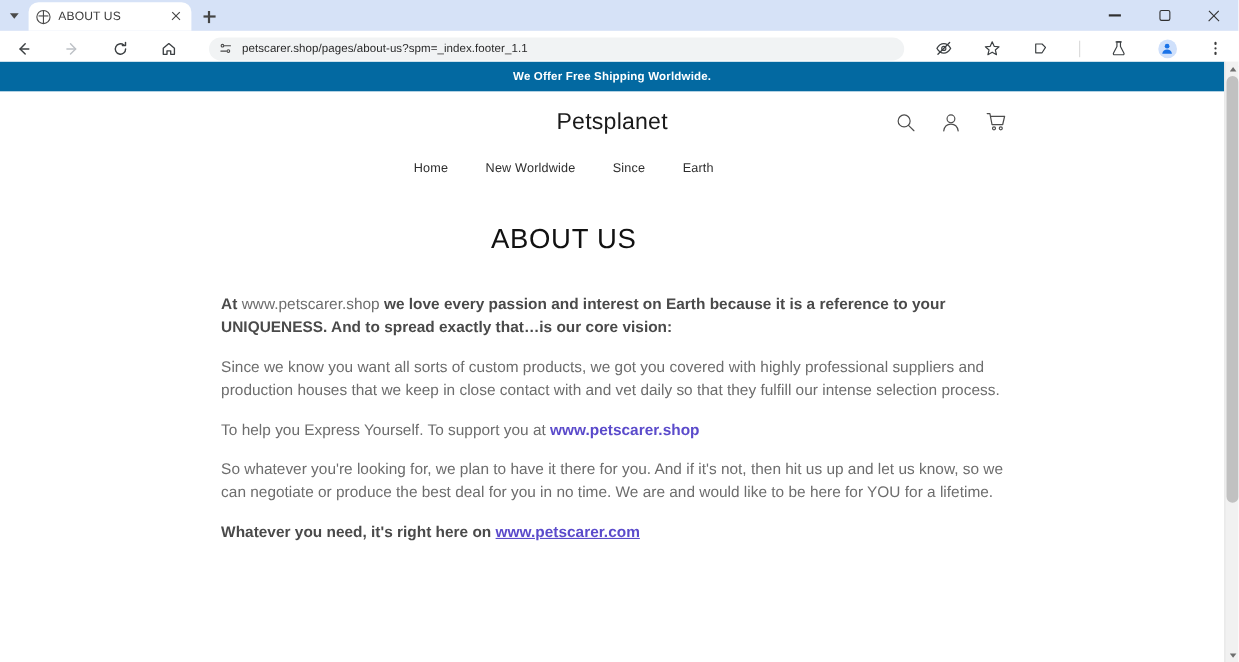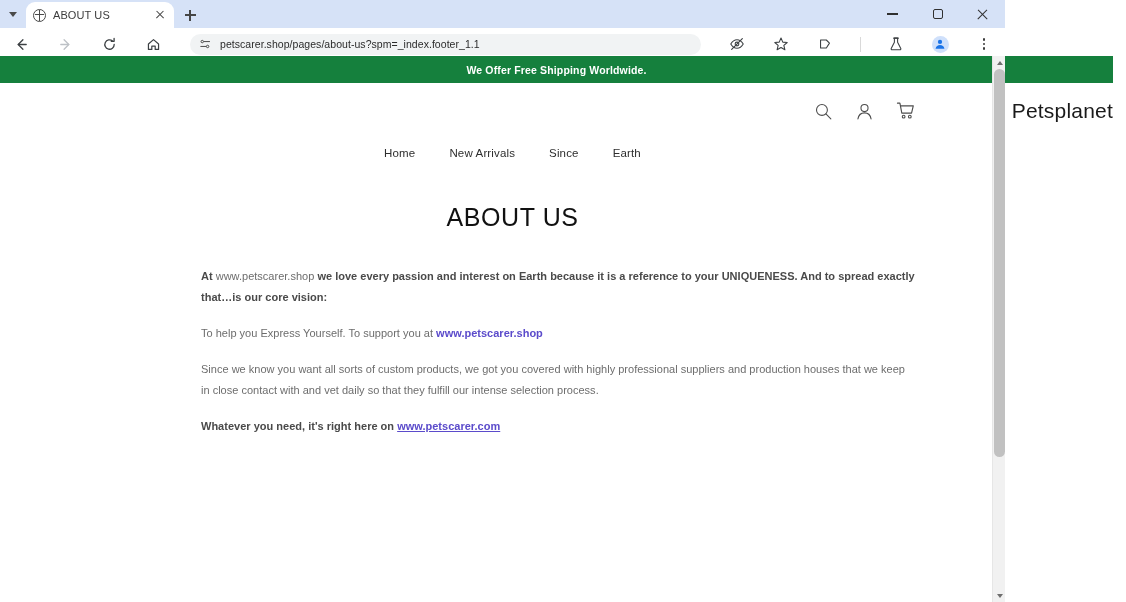--- a/index.html
+++ b/index.html
@@ -4,21 +4,21 @@
 <style>
   * { box-sizing: border-box; margin: 0; padding: 0; }
   html, body {
     width: 1126px; height: 602px;
     overflow: hidden;
     font-family: "Liberation Sans", sans-serif;
     background: #ffffff;
   }
 
   
-  .browser { width: 1005px; height: 602px; position: relative; background:#fff; }
+  .browser { width: 1126px; height: 602px; position: relative; background:#fff; }
 
   .tabstrip {
     height: 28px;
     background: #d6e2f7;
     display: flex;
     align-items: flex-end;
     position: relative;
   }
   .tabstrip-left {
     width: 26px; height: 28px;
@@ -127,28 +127,28 @@
 
   
   .viewport {
     position: absolute; left: 0; top: 56px;
     width: 1126px; height: 546px;
     background: #fff; overflow: hidden;
   }
   .page { width: 1113px; }
 
   .announce {
-    background: #15803d; color: #fff;
+    background: #0369a1; color: #fff;
     height: 27px; display: flex; align-items: center; justify-content: center;
     font-size: 10.5px; font-weight: 700; letter-spacing: .15px;
   }
 
   .site-header {
     height: 56px; position: relative;
-    display: flex; align-items: center; justify-content: flex-end;
+    display: flex; align-items: center; justify-content: center;
   }
   .brand {
     font-size: 21px; color: #1a1a1a; letter-spacing: .2px; font-weight: 400;
   }
   .header-icons {
     position: absolute; right: 197px; top: 50%; transform: translateY(-50%);
     display: flex; align-items: center; gap: 22px;
   }
   .hicon { cursor: pointer; display: block; }
 
@@ -166,21 +166,21 @@
   .page-title {
     text-align: center; font-size: 25px; font-weight: 400;
     color: #111; letter-spacing: .6px;
     position: relative; left: -44px;
   }
 
   .article {
     width: 714px; margin: 34px 0 0 201px;
   }
   .article p {
-    font-size: 11px; line-height: 21px;
+    font-size: 14px; line-height: 21px;
     color: #6d6d6d; margin-bottom: 15px;
     letter-spacing: .01px;
   }
   .p-strong { font-weight: 700; color: #4a4a4a; }
   .p-normal { font-weight: 400; color: #6d6d6d; }
   .plink { color: #5b4bcb; text-decoration: none; font-weight: 700; }
   .plink.ul { text-decoration: underline; }
 
   
   .scrollbar {
@@ -329,31 +329,32 @@
           <svg class="hicon" width="20" height="20" viewBox="0 0 22 22">
             <path d="M1.6 2.4 H4.3 L6.4 13.4 H17.1 L19 5.3 H5.1" fill="none" stroke="#4d4d4d" stroke-width="1.25" stroke-linejoin="round" stroke-linecap="round"></path>
             <circle cx="8.4" cy="17.2" r="1.5" fill="none" stroke="#4d4d4d" stroke-width="1.2"></circle>
             <circle cx="15.2" cy="17.2" r="1.5" fill="none" stroke="#4d4d4d" stroke-width="1.2"></circle>
           </svg>
         </div>
       </div>
 
       <nav class="site-nav">
         <a class="nav-link">Home</a>
-        <a class="nav-link">New Arrivals</a>
+        <a class="nav-link">New Worldwide</a>
         <a class="nav-link">Since</a>
         <a class="nav-link">Earth</a>
       </nav>
 
       <div class="content">
         <h1 class="page-title">ABOUT US</h1>
         <div class="article" id="article">
             <p><span class="p-strong">At </span><span class="p-normal">www.petscarer.shop</span><span class="p-strong"> we love every passion and interest on Earth because it is a reference to your UNIQUENESS. And to spread exactly that…is our core vision:</span></p>
+            <p><span class="p-normal">Since we know you want all sorts of custom products, we got you covered with highly professional suppliers and production houses that we keep in close contact with and vet daily so that they fulfill our intense selection process.</span></p>
             <p><span class="p-normal">To help you Express Yourself. To support you at </span><a class="plink">www.petscarer.shop</a></p>
-            <p><span class="p-normal">Since we know you want all sorts of custom products, we got you covered with highly professional suppliers and production houses that we keep in close contact with and vet daily so that they fulfill our intense selection process.</span></p>
+            <p><span class="p-normal">So whatever you're looking for, we plan to have it there for you. And if it's not, then hit us up and let us know, so we can negotiate or produce the best deal for you in no time. We are and would like to be here for YOU for a lifetime.</span></p>
             <p><span class="p-strong">Whatever you need, it's right here on </span><a class="plink ul">www.petscarer.com</a></p>
           </div>
       </div>
 
     </div>
   </div>
 
   <div class="scrollbar">
     <div class="sb-arrow up">
         <span class="tri"></span>

